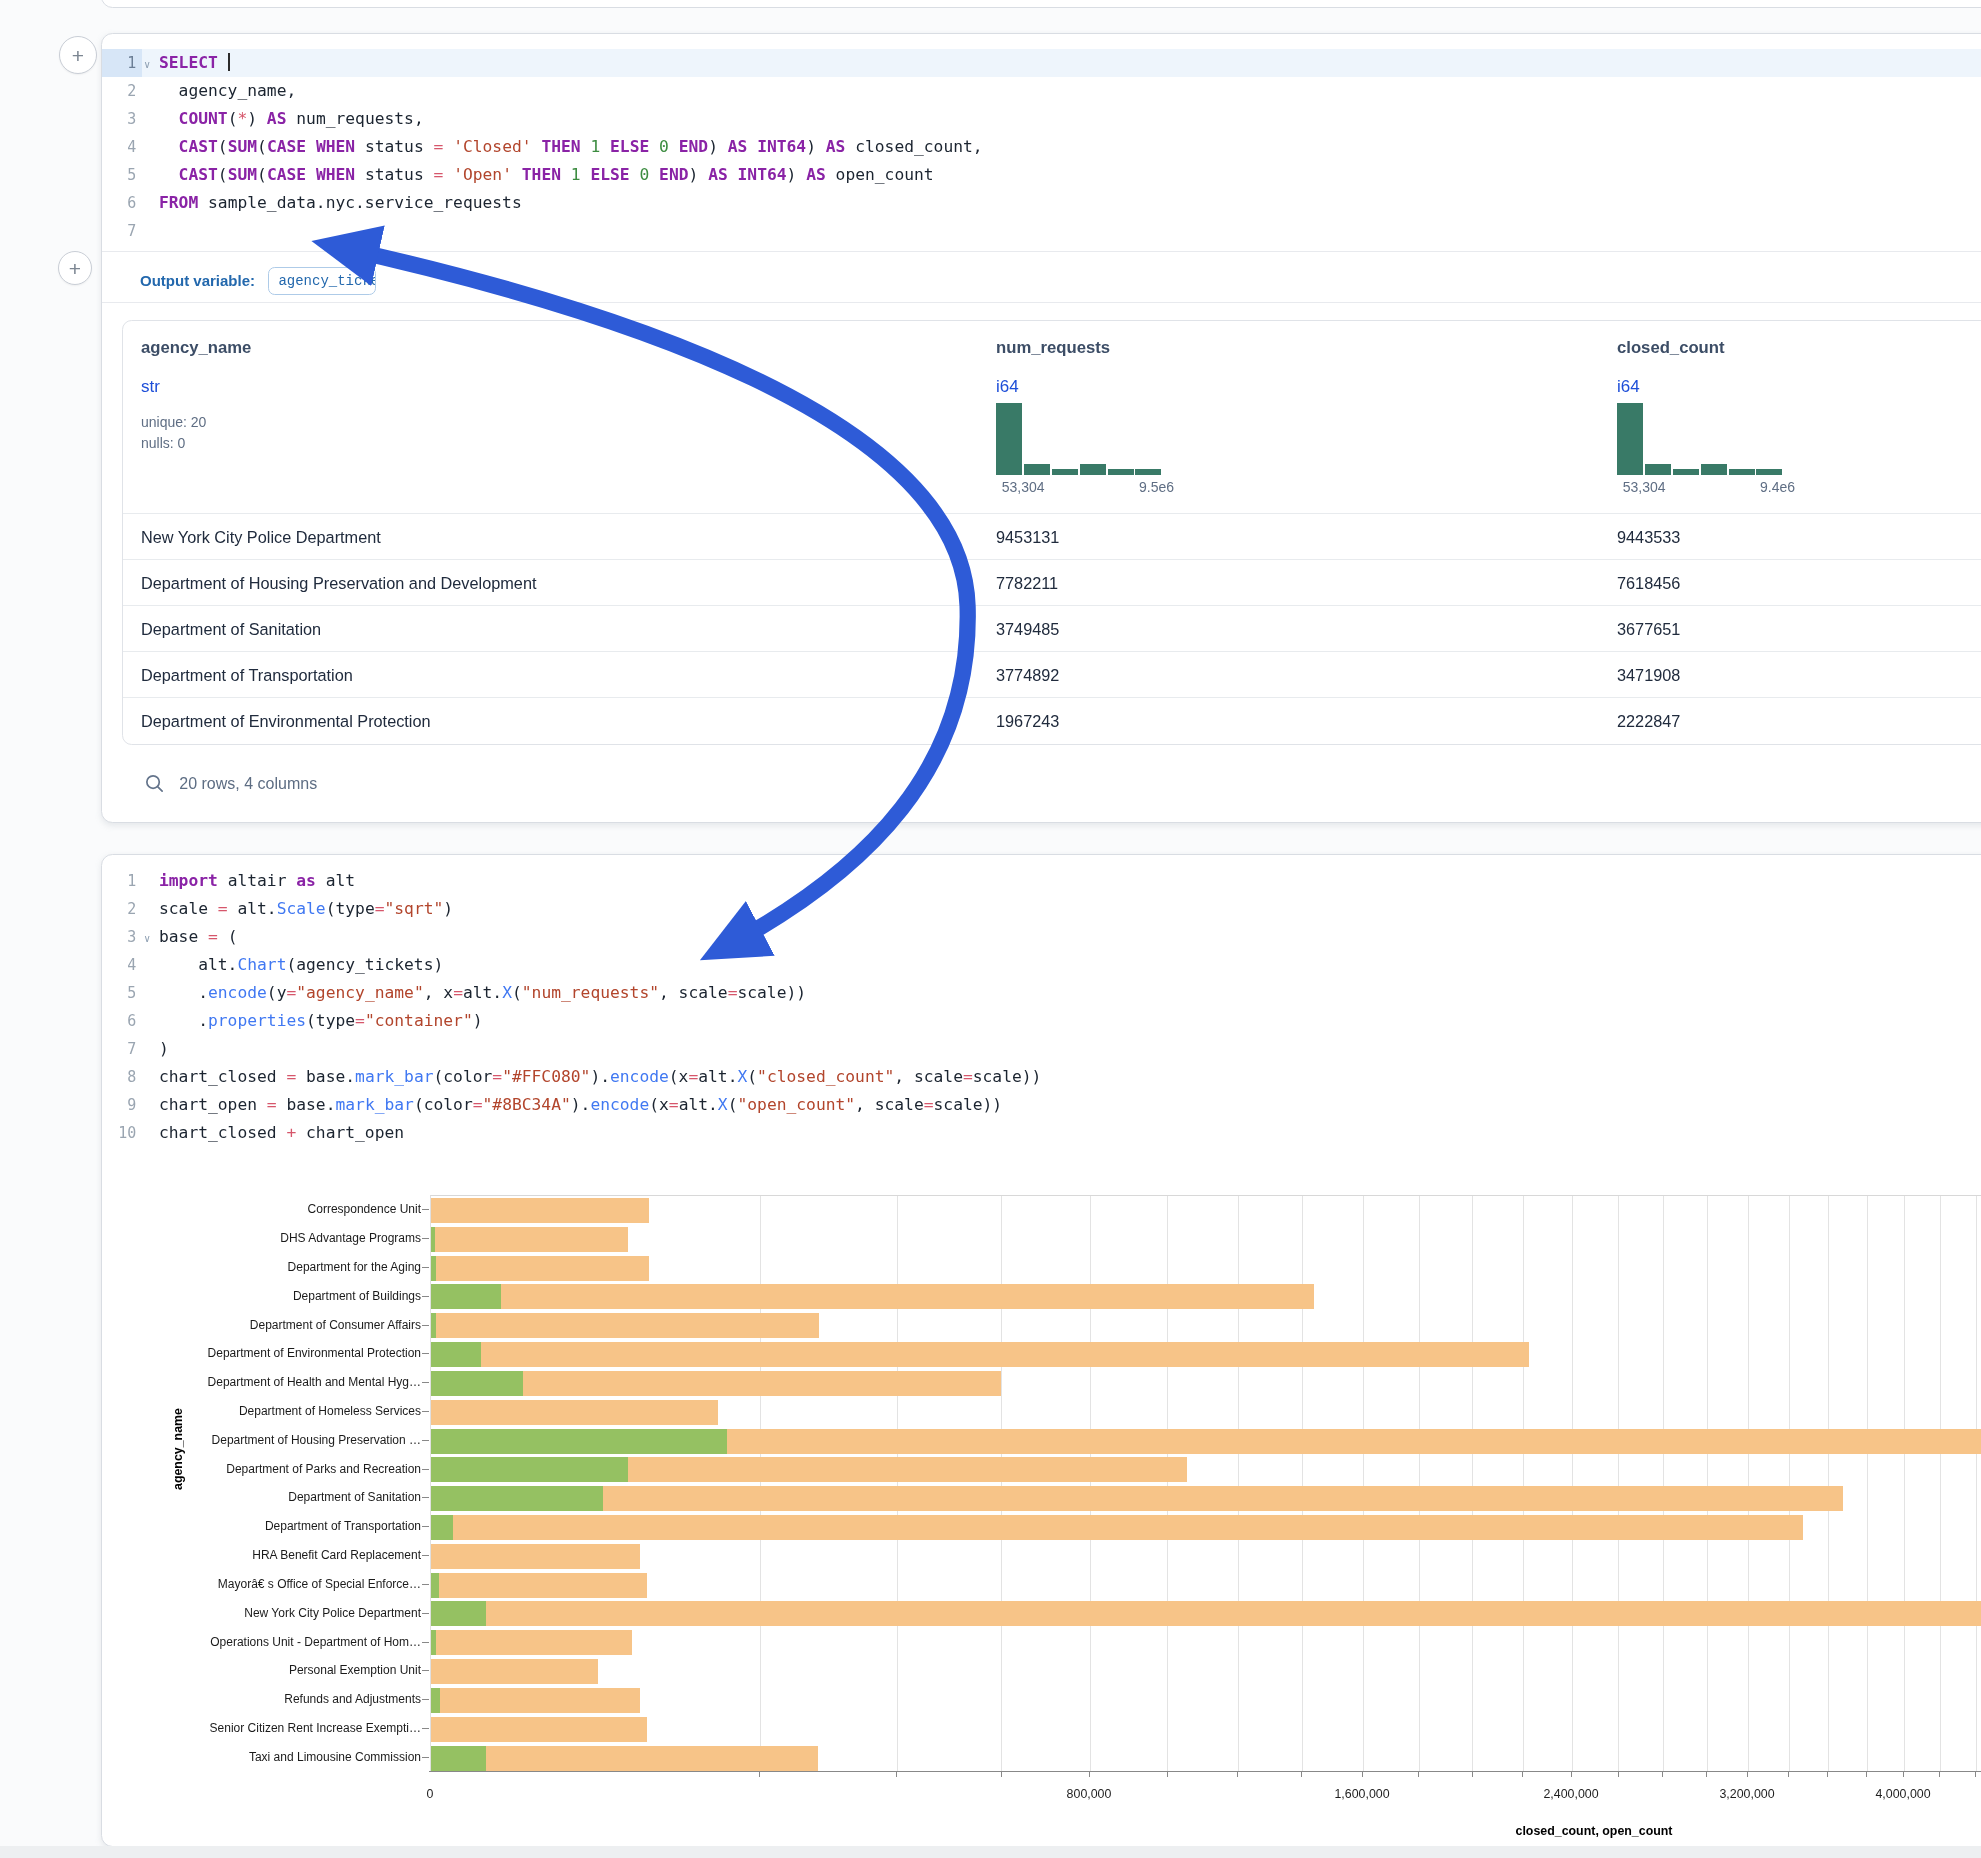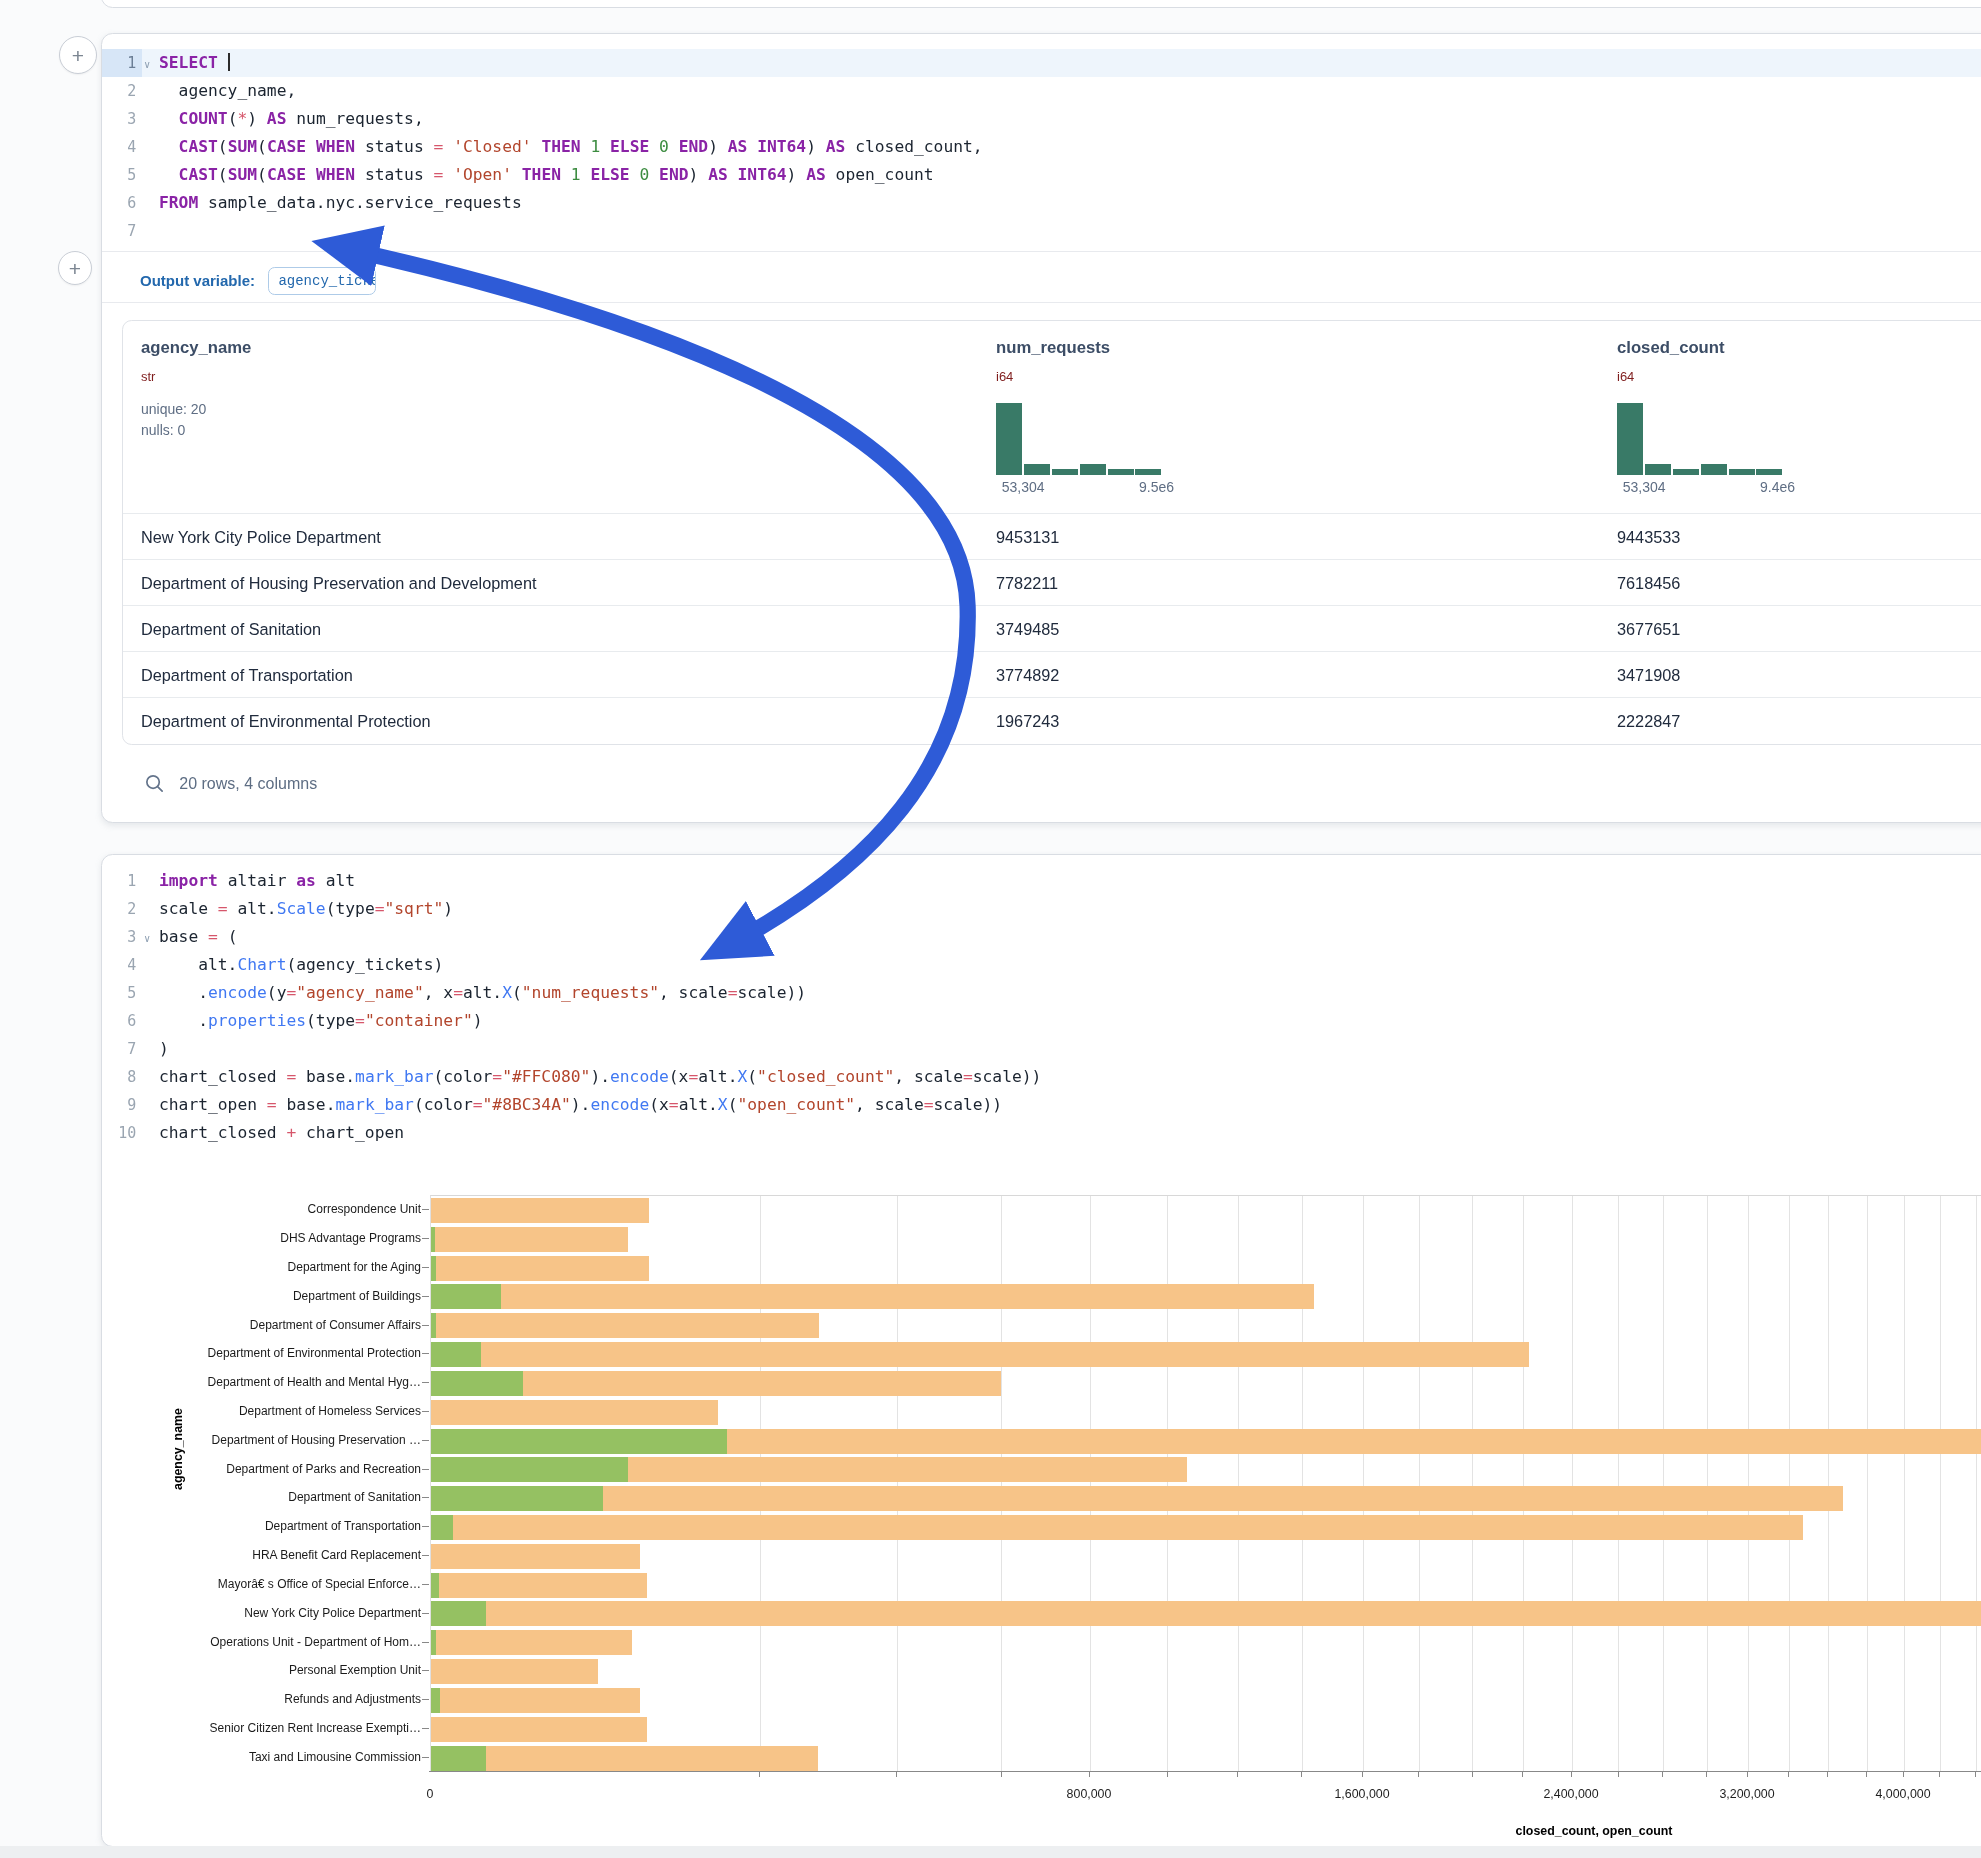--- a/index.html
+++ b/index.html
@@ -29,21 +29,21 @@
   
   .ov-row{position:absolute;left:0;right:0;display:flex;align-items:center;}
   .ov-label{color:#2368ad;font-weight:bold;font-size:15px;}
   .ov-pill{margin-left:13.4px;border:1.4px solid #aecbe8;border-radius:6.7px;height:26px;
     display:flex;align-items:center;padding:0 9px;color:#2368ad;font-size:14px;
     width:88px;overflow:hidden;white-space:nowrap;background:#fff;cursor:text;font-family:Liberation Mono, monospace;}
   .divider{position:absolute;left:0;right:0;border-top:1px solid #e8eaee;height:0;}
   
   .tbl-card{position:absolute;background:#fff;border:1.4px solid #e0e3e8;border-radius:9.6px;}
   .col-name{font-weight:bold;font-size:16.7px;color:#3c4d66;}
-  .col-type{font-size:13px;color:#7f1d1d;margin-top:11px;}
+  .col-type{font-size:17px;color:#1d4ed8;margin-top:19px;}
   .col-stat{font-size:14px;color:#5f6e84;line-height:21px;}
   .hist{position:absolute;display:flex;align-items:flex-end;gap:1.9px;height:72px;}
   .hist .hbar{width:26px;background:#397a67;}
   .hist-min,.hist-max{position:absolute;font-size:14px;color:#5f6e84;}
   .trow{position:absolute;left:0;right:0;border-top:1px solid #e8ebee;font-size:16.3px;color:#202b3d;}
   .trow span{position:absolute;top:50%;transform:translateY(-50%);white-space:nowrap;}
   .tfooter{position:absolute;display:flex;align-items:center;color:#5d6d83;font-size:16px;}
   
   .ylab{position:absolute;right:0;font-size:12px;color:#1b1b1b;white-space:nowrap;
     transform:translateY(-50%);}

